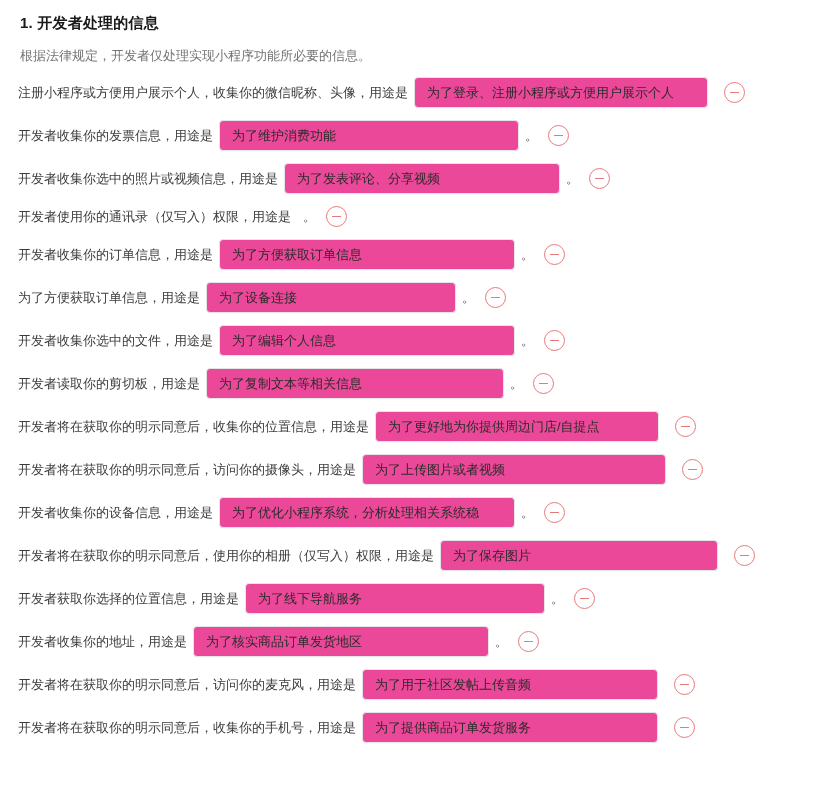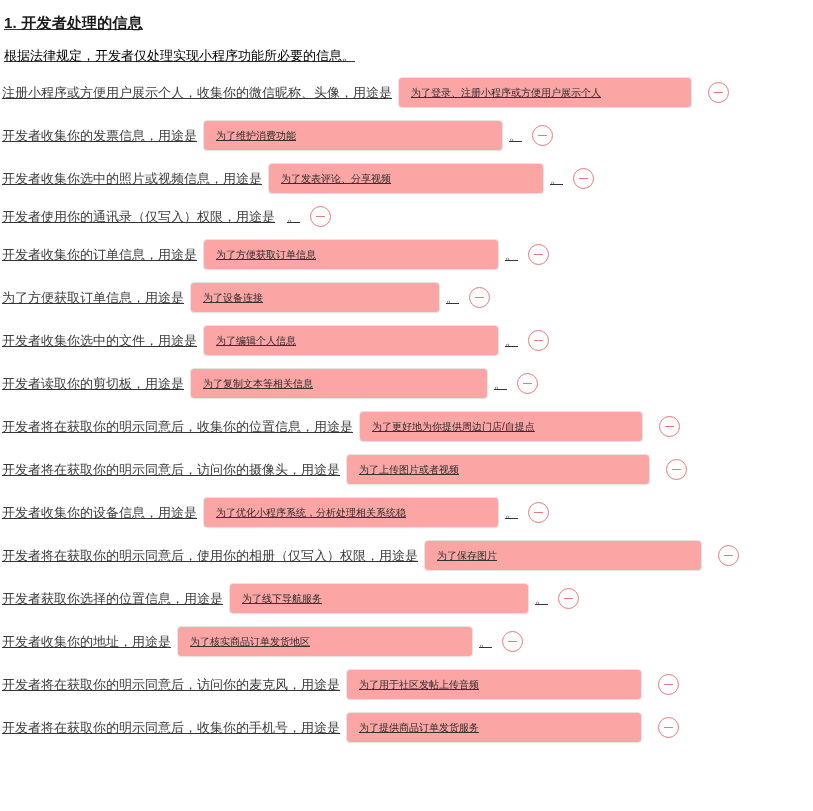--- a/index.html
+++ b/index.html
@@ -8,56 +8,55 @@
   }
   body {
     width: 813px;
     height: 811px;
     background: #ffffff;
     font-family: "Liberation Sans", sans-serif;
     color: #333333;
     overflow: hidden;
   }
   .page {
-    padding: 10px 14px 0 2px;
+    padding: 10px 14px 0 18px;
     box-sizing: border-box;
     width: 801px;
-    text-decoration: underline;
   }
   .section-title {
     font-size: 15px;
     font-weight: bold;
     color: #1a1a1a;
     margin: 4px 0 14px 2px;
     letter-spacing: 0.2px;
   }
   .intro {
     font-size: 13px;
-    color: #000000;
+    color: #737373;
     margin: 0 0 12px 2px;
   }
   .row {
     display: flex;
     align-items: center;
     margin-bottom: 12px;
     white-space: nowrap;
   }
   .row-label {
     font-size: 13px;
     color: #3c3c3c;
     margin-right: 6px;
   }
   .input-box {
     box-sizing: border-box;
     height: 31px;
     line-height: 29px;
     border: 1px solid #e3e5e8;
     border-radius: 4px;
-    background: #fca5a5;
-    font-size: 10px;
+    background: #ec4899;
+    font-size: 13px;
     color: #2b2b2b;
     padding: 0 12px;
     font-family: "Liberation Sans", sans-serif;
     outline: none;
     box-shadow: 0 1px 1px rgba(0,0,0,0.02);
   }
   .period {
     font-size: 13px;
     color: #3c3c3c;
     margin: 0 8px 0 6px;

